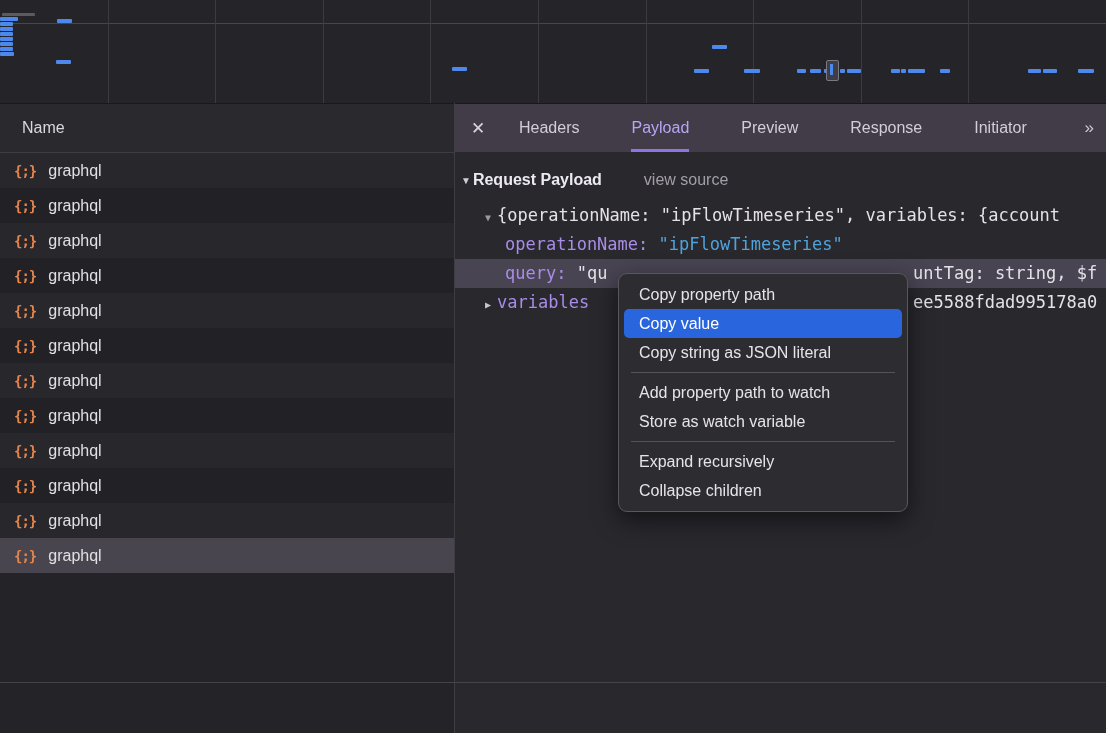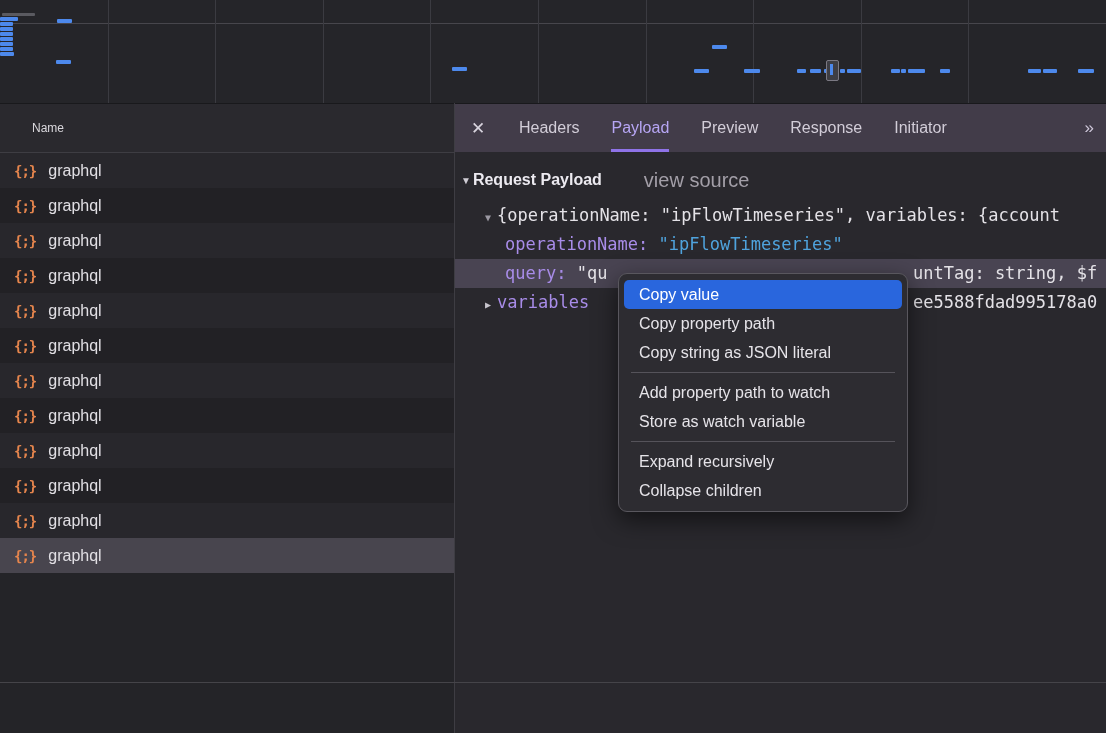--- a/index.html
+++ b/index.html
@@ -9,42 +9,42 @@
   .overview{position:absolute;left:0;top:0;width:1106px;height:103px;background:#252529;border-bottom:1px solid #18181b;}
   .ov-grid-v{position:absolute;top:0;width:1px;height:103px;background:#3b3b41;}
   .ov-grid-h{position:absolute;left:0;top:23px;width:1106px;height:1px;background:#47464c;}
   .ov-bar{position:absolute;background:var(--c-bar-blue);border-radius:1px;}
   .ov-bar.dim{background:#5a5a60;}
   .ov-marker{position:absolute;border:1px solid #7b7983;background:rgba(130,128,140,.28);border-radius:2px;}
   .ov-marker::after{content:"";position:absolute;left:3px;top:3px;width:3px;height:11px;background:var(--c-bar-blue);}
 
   
   .left-col{position:absolute;left:0;top:103px;width:454px;bottom:0;background:#242428;}
-  .name-header{height:48px;display:flex;align-items:center;padding-left:32px;background:#2a292e;
-    border-top:1px solid #19191c;border-bottom:1px solid #3e3d43;color:#dad8dd;font-size:12px;}
+  .name-header{height:48px;display:flex;align-items:center;padding-left:22px;background:#2a292e;
+    border-top:1px solid #19191c;border-bottom:1px solid #3e3d43;color:#dad8dd;font-size:16px;}
   .req-row{height:35px;display:flex;align-items:center;padding-left:14px;color:#e1dfe4;font-size:16px;cursor:default;}
   .req-row:nth-child(odd){background:#28272c;}
   .req-row:nth-child(even){background:#222125;}
   .req-row.selected{background:#48454e;}
   .json-icon{color:var(--c-icon-orange);font-family:"DejaVu Sans Mono",monospace;font-size:14px;font-weight:bold;margin-right:12px;letter-spacing:-1px;}
 
   
   .right-col{position:absolute;left:454px;top:103px;right:0;bottom:0;background:#29282d;border-left:1px solid #3e3d43;}
   .tabbar{height:48px;background:#423c49;border-top:1px solid #19191c;display:flex;align-items:stretch;color:#d2cdd8;font-size:16px;}
   .close-btn{width:46px;display:flex;align-items:center;justify-content:center;font-size:17px;color:#d8d4de;cursor:default;}
-  .tabs{display:flex;gap:32px;margin-left:18px;}
+  .tabs{display:flex;gap:52px;margin-left:18px;}
   .tab{display:flex;align-items:center;cursor:default;}
   .tab.active{color:var(--c-tab-active);box-shadow:inset 0 -3px 0 var(--c-accent-purple);}
   .more-tabs{margin-left:auto;margin-right:14px;display:flex;align-items:center;font-size:17px;color:#cfc8da;letter-spacing:-2px;}
 
   .payload{position:relative;height:100%;}
   .payload-header{display:flex;align-items:center;margin:13px 0 0 6px;height:30px;}
   .tri{font-size:10px;color:#cfccd4;margin-right:2px;}
   .section-title{font-weight:bold;color:#eceaf0;font-size:16px;}
-  .view-source{color:#a39fa8;font-size:20px;margin-left:42px;}
+  .view-source{color:#a39fa8;font-size:16px;margin-left:42px;}
 
   .tree{font-family:"DejaVu Sans Mono",monospace;font-size:17px;color:#d7d5da;margin-top:6px;}
   .tree-line{height:29px;line-height:29px;white-space:nowrap;overflow:hidden;position:relative;}
   .tree-line .tri{font-size:10px;color:#9b98a2;margin:0 6px 0 0;}
   .indent1{padding-left:30px;}
   .indent2{padding-left:50px;}
   .key{color:var(--c-key-purple);}
   .str{color:var(--c-string-cyan);}
   .plain{color:#e4e2e7;}
   .tree-line.highlight{background:#494452;}
@@ -202,22 +202,22 @@
           <span class="frag-right">ee5588fdad995178a0</span>
         </div>
       </div>
     </div>
   </div>
 
   <div class="bottom-divider"></div>
 
   <ul class="context-menu">
 
-  <li class="menu-item highlighted">Copy value</li>
-      <li class="menu-item">Copy property path</li>
+  <li class="menu-item">Copy property path</li>
+      <li class="menu-item highlighted">Copy value</li>
       <li class="menu-item">Copy string as JSON literal</li>
       <li class="menu-item separator"></li>
       <li class="menu-item">Add property path to watch</li>
       <li class="menu-item">Store as watch variable</li>
       <li class="menu-item separator"></li>
       <li class="menu-item">Expand recursively</li>
       <li class="menu-item">Collapse children</li>
     </ul>
 
 </div>

